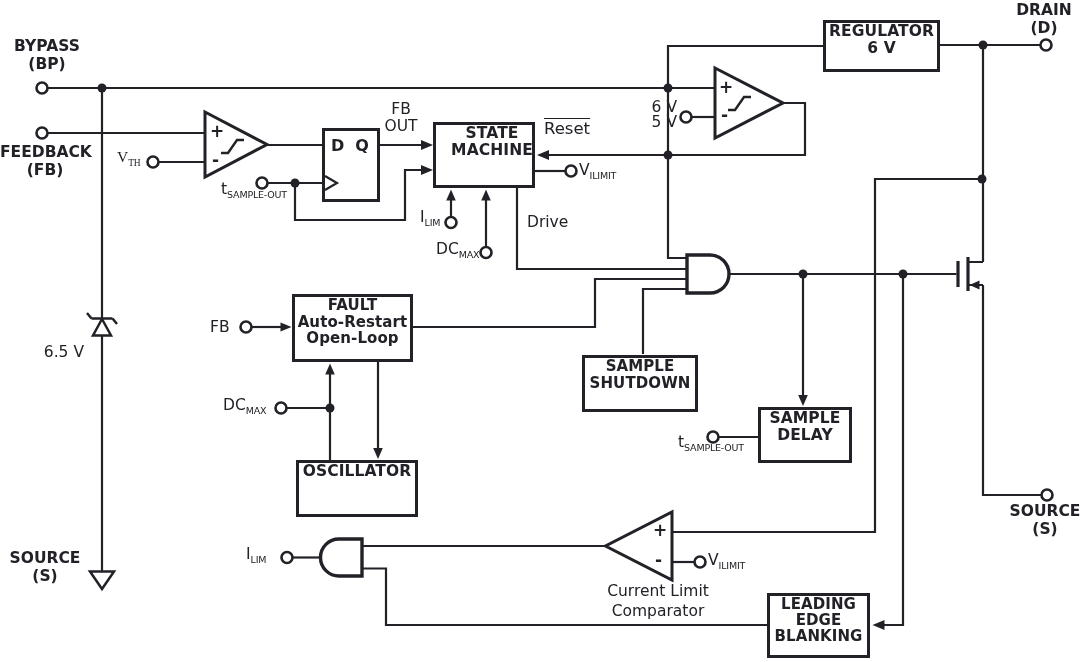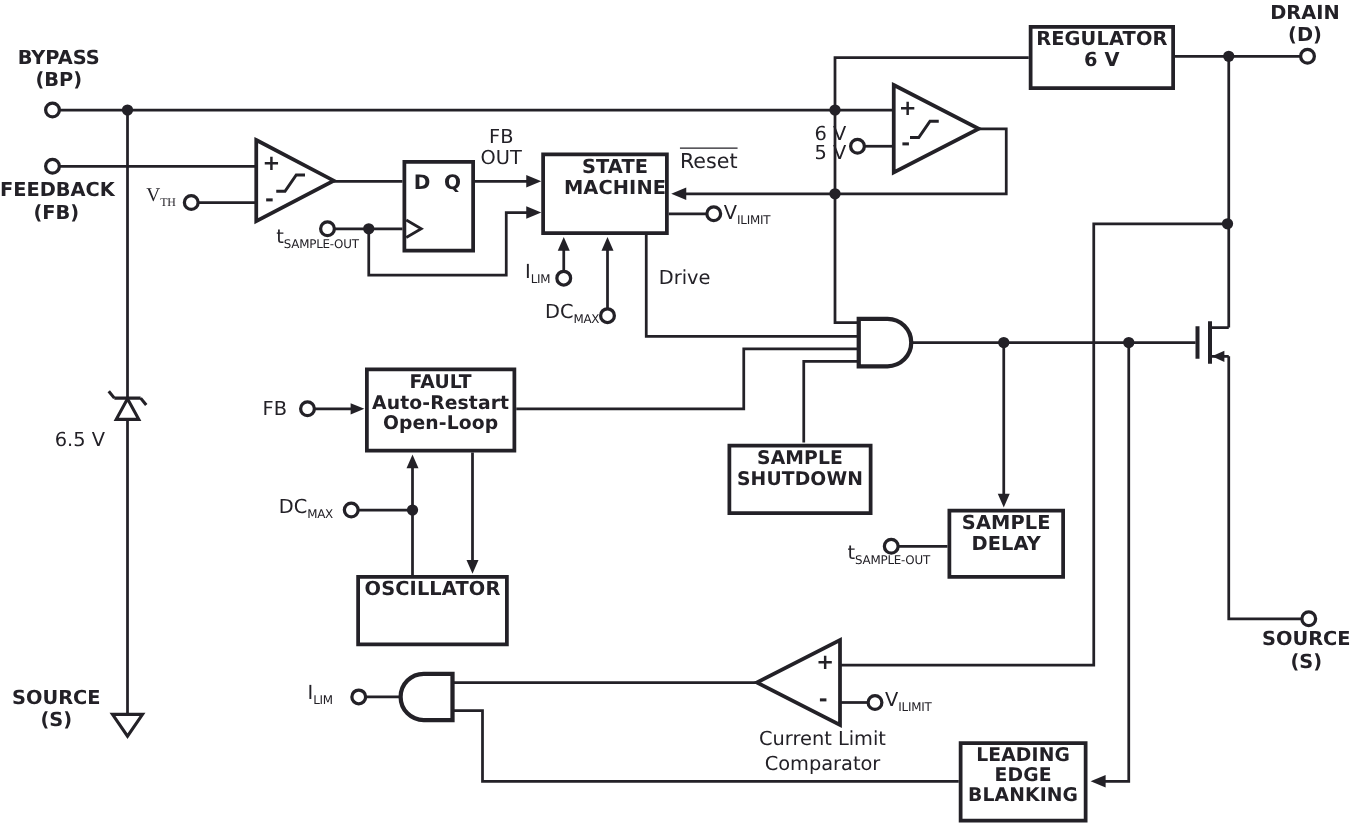--- a/index.html
+++ b/index.html
@@ -153,21 +153,21 @@
     <div>STATE</div>
     <div>MACHINE</div>
   </div>
 
   <div class="box" style="left:292px;top:294px;width:121px;height:68px;font-size:15px;">
     <div>FAULT</div>
     <div>Auto-Restart</div>
     <div>Open-Loop</div>
   </div>
 
-  <div class="box" style="left:285px;top:460px;width:122px;height:57px;">
+  <div class="box" style="left:296px;top:460px;width:122px;height:57px;">
     <div>OSCILLATOR</div>
   </div>
 
   <div class="box" style="left:582px;top:355px;width:116px;height:57px;font-size:15px;">
     <div>SAMPLE</div>
     <div>SHUTDOWN</div>
   </div>
 
   <div class="box" style="left:758px;top:407px;width:94px;height:56px;">
     <div>SAMPLE</div>

